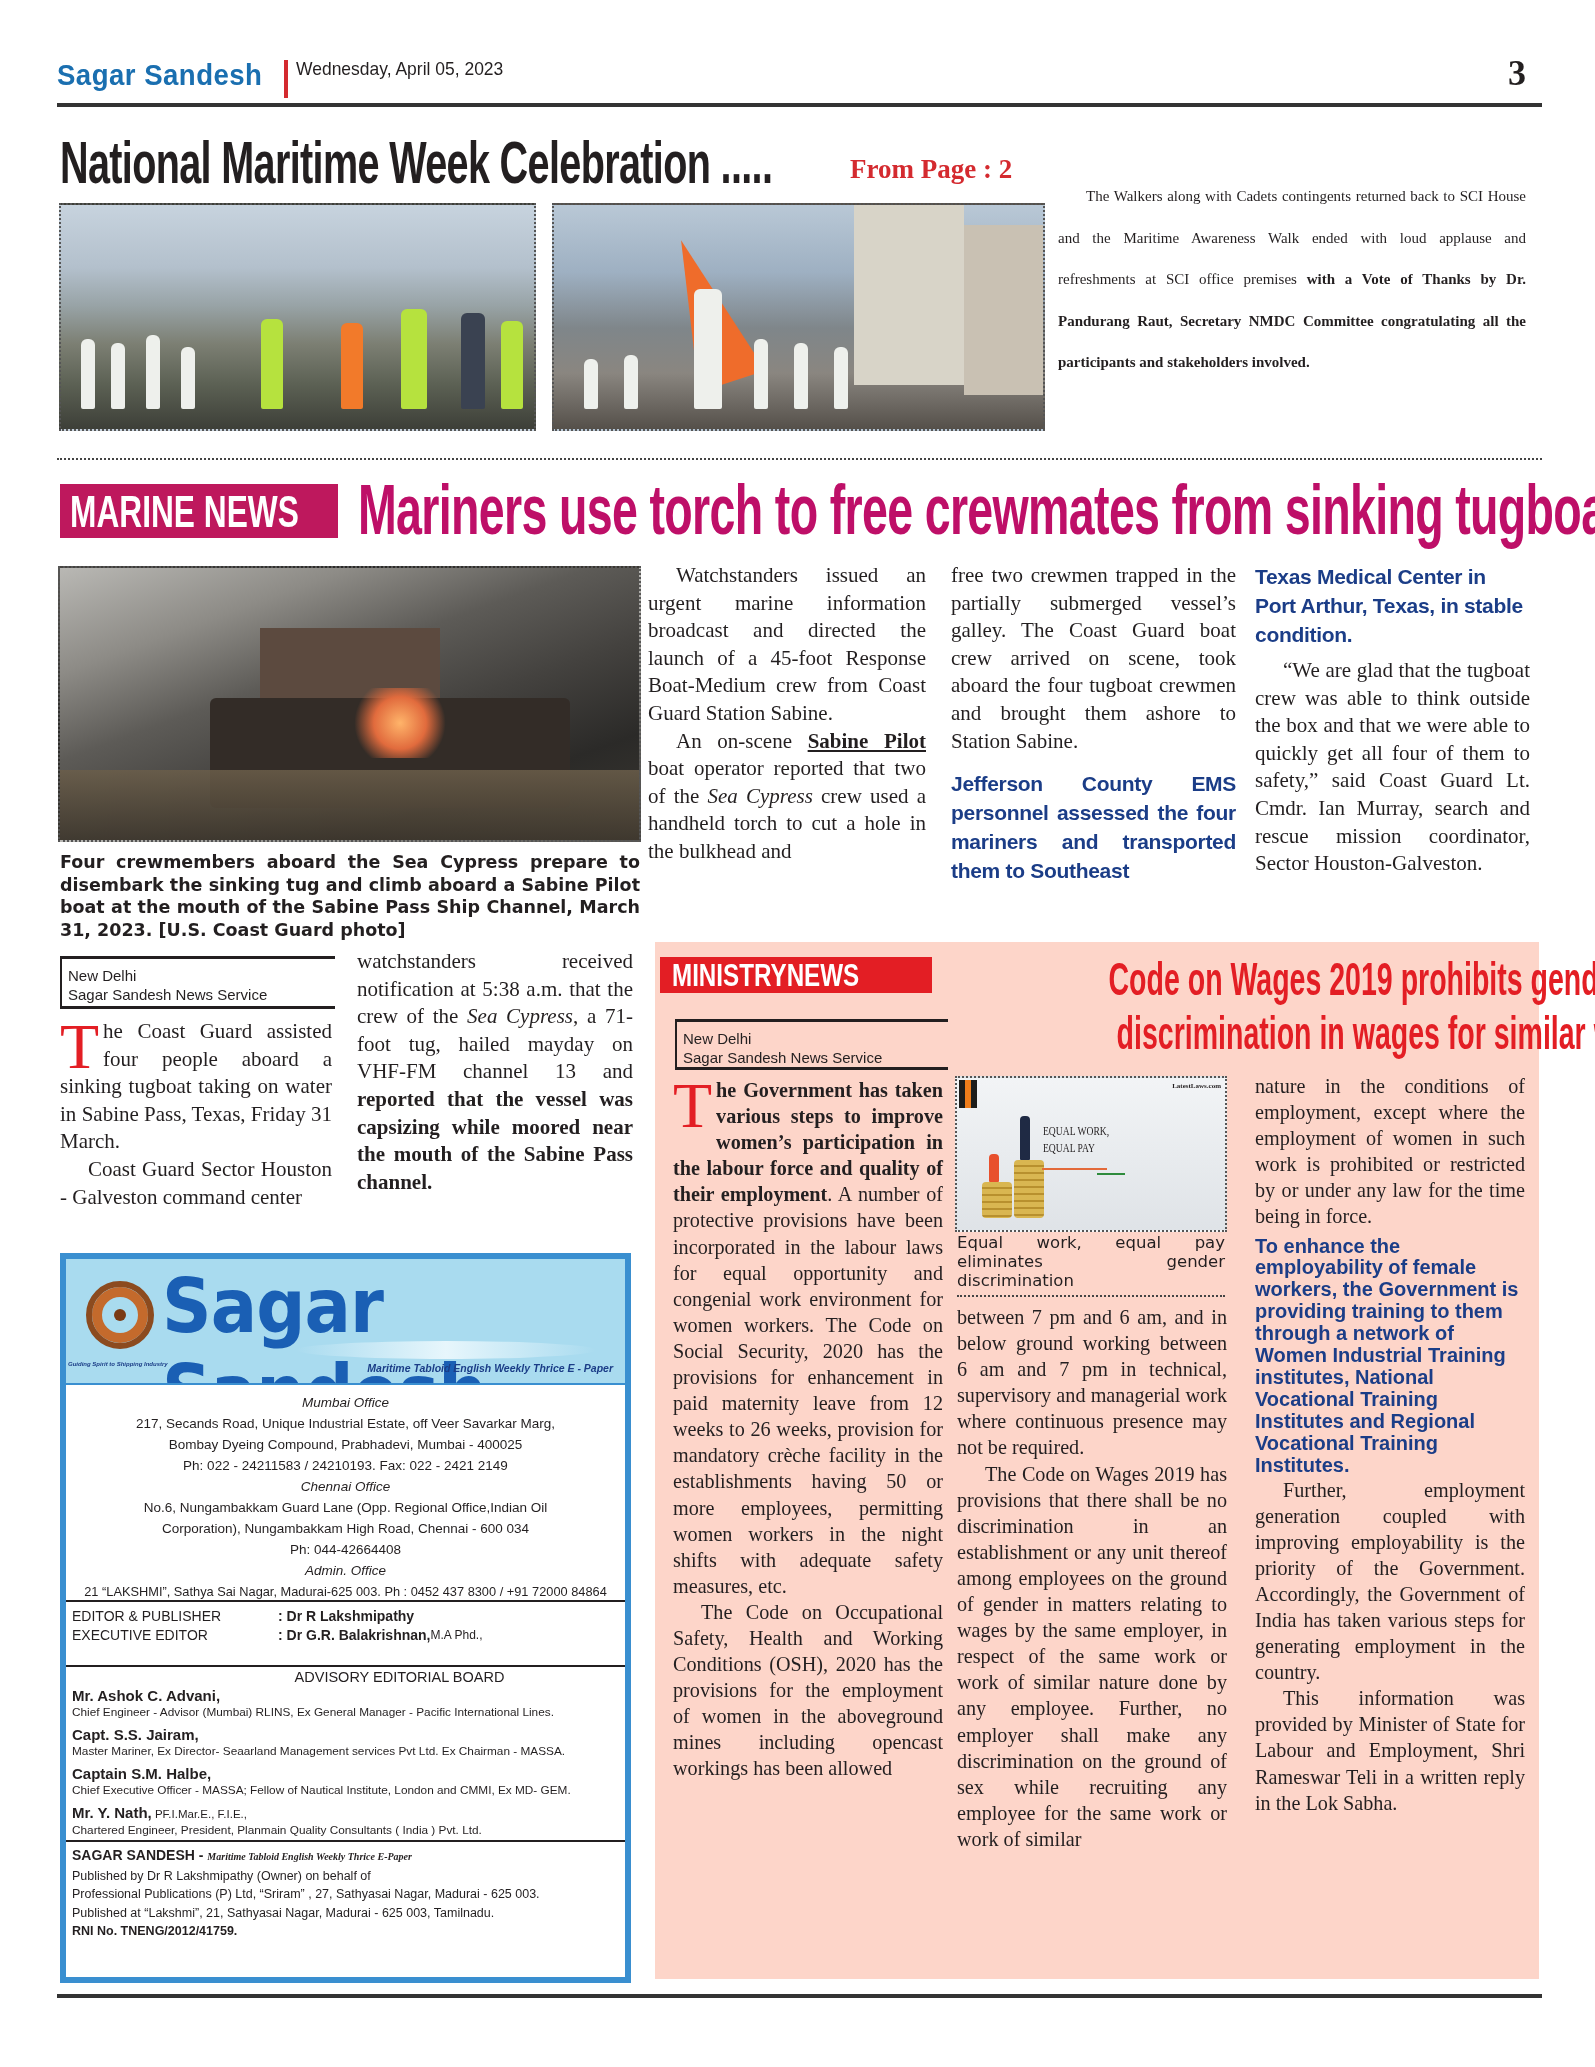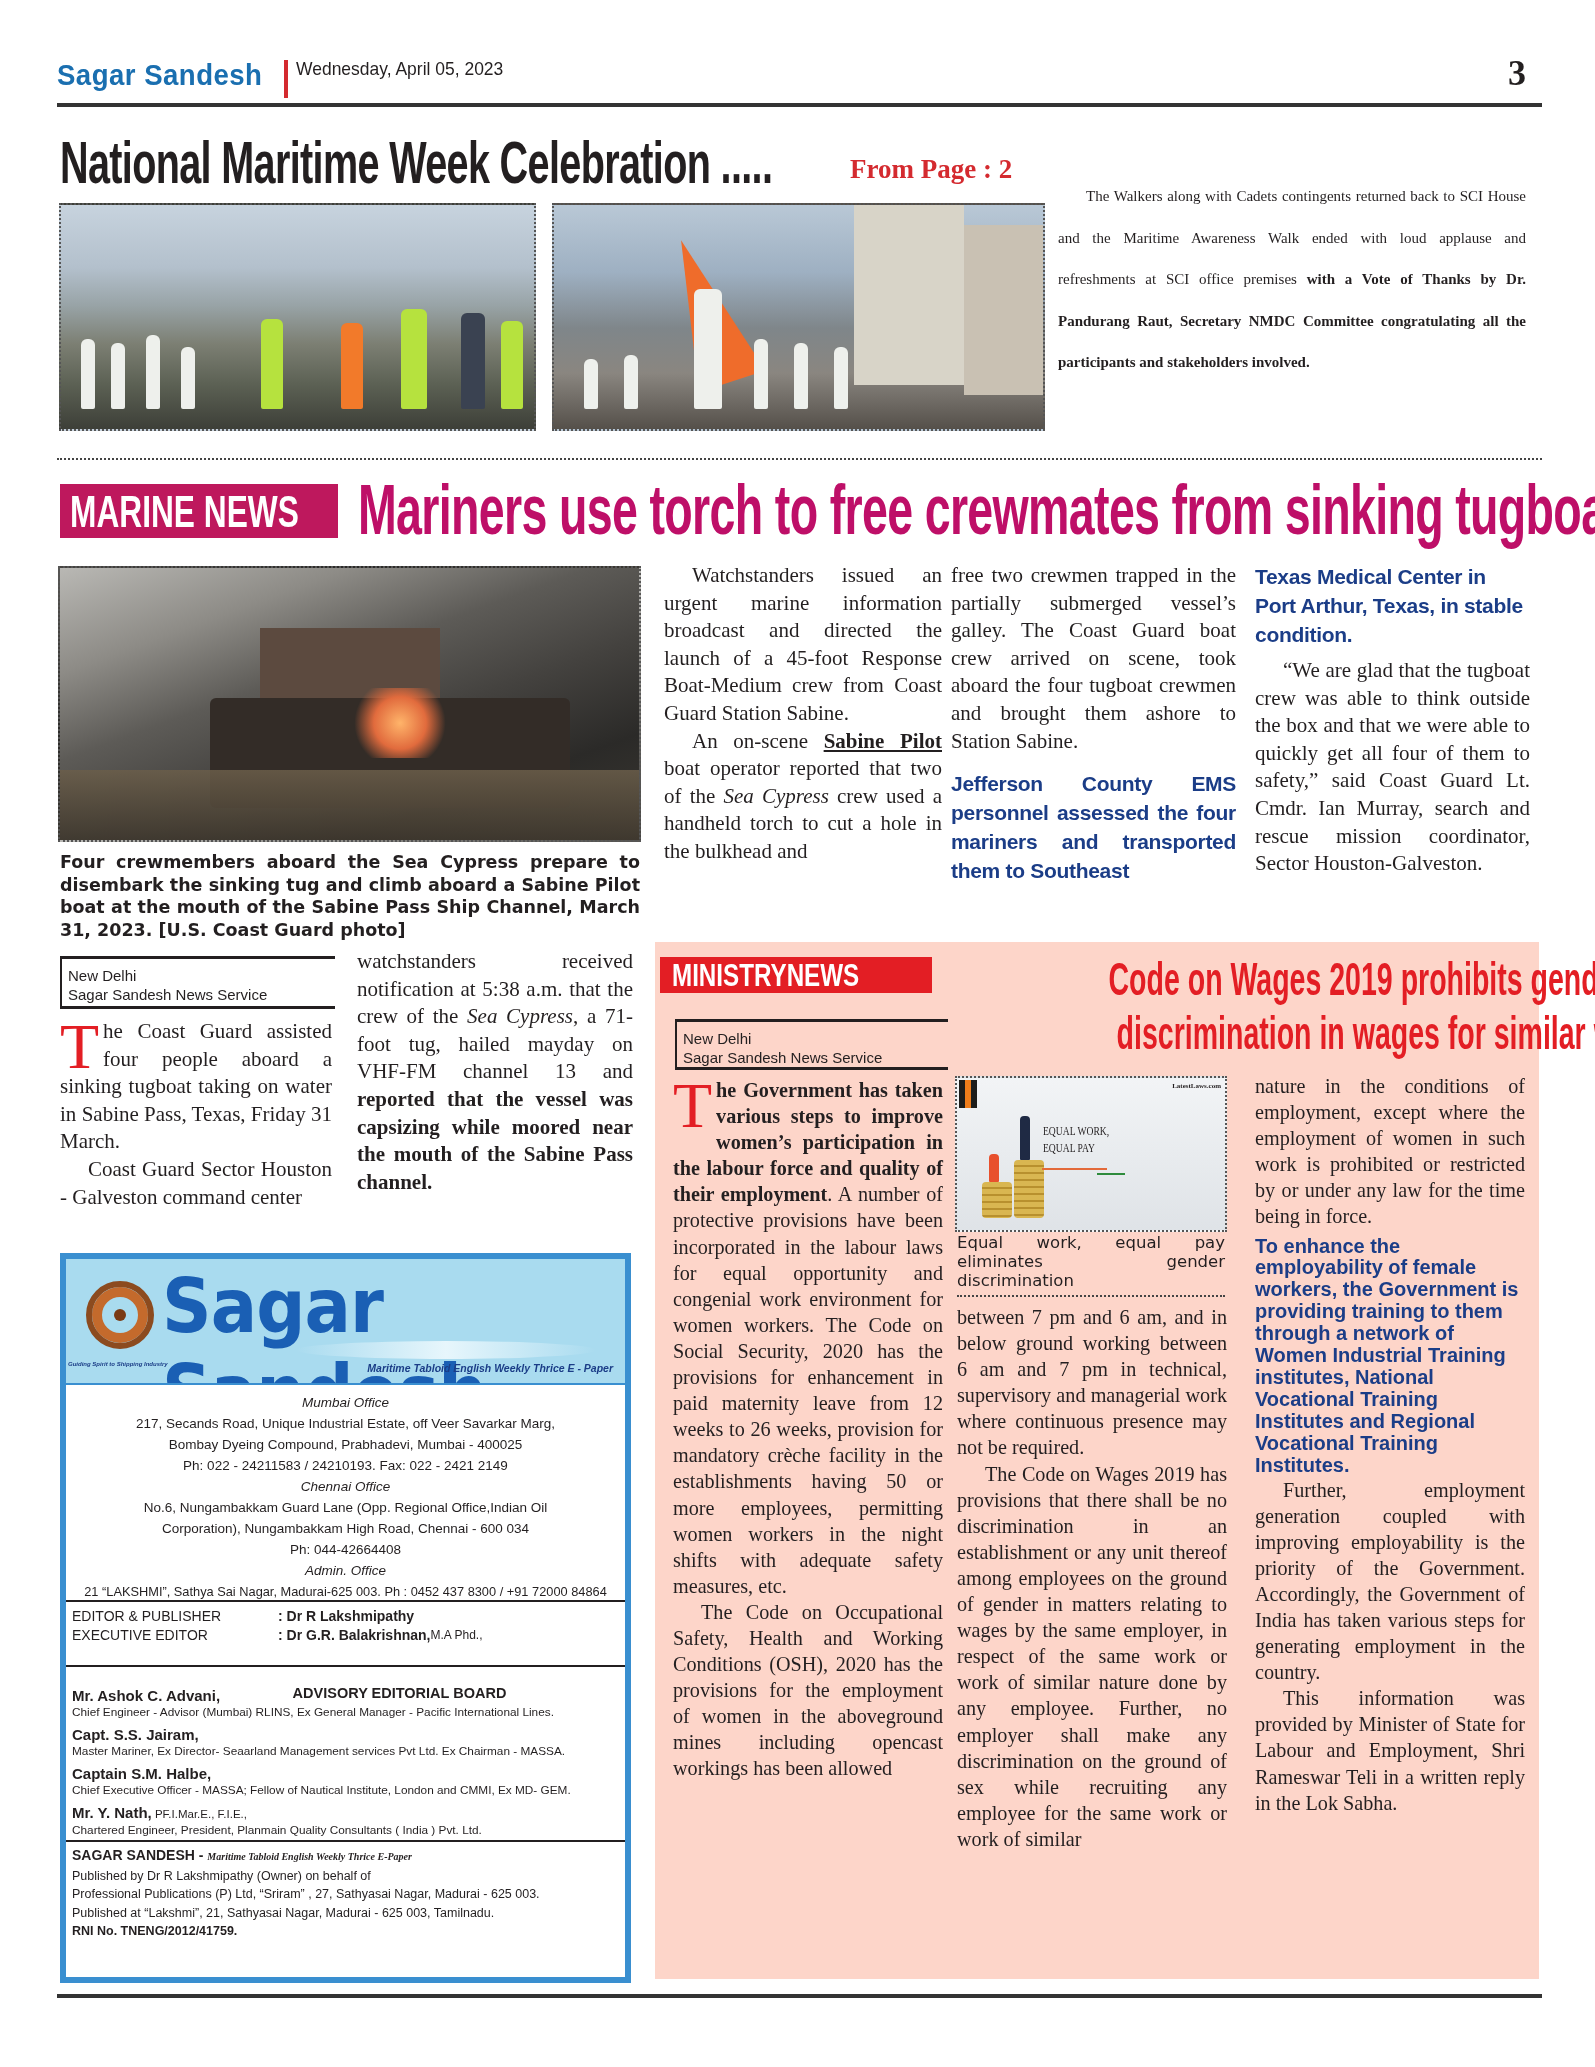--- a/index.html
+++ b/index.html
@@ -50,21 +50,21 @@
   .dateline { border-top: 3px solid #231f20; border-bottom: 3px solid #231f20; border-left: 2px solid #231f20; font-family: "Liberation Sans", sans-serif; font-size: 15px; line-height: 19px; padding: 7px 6px; }
   #marine-dateline { left: 60px; top: 956px; width: 275px; height: 53px; }
   #ministry-dateline { left: 675px; top: 1019px; width: 273px; height: 51px; background: transparent; }
 
   .col { position: absolute; font-size: 21px; line-height: 27.6px; text-align: justify; }
   .dropcap { float: left; font-size: 64px; line-height: 52px; color: #e31e24; margin: 3px 4px 0 0; font-family: "Liberation Serif", serif; }
   .ind { display: inline-block; width: 28px; }
 
   #marine-col1 { left: 60px; top: 1018px; width: 272px; }
   #marine-col2 { left: 357px; top: 948px; width: 276px; }
-  #marine-col3 { left: 664px; top: 562px; width: 278px; }
+  #marine-col3 { left: 648px; top: 562px; width: 278px; }
   #marine-col4 { left: 951px; top: 562px; width: 285px; }
   #marine-col5 { left: 1255px; top: 562px; width: 275px; }
   .bluehl { font-family: "Liberation Sans", sans-serif; font-weight: bold; color: #1b3d87; font-size: 21px; line-height: 29px; letter-spacing: -0.3px; }
 
   
   #imprint { left: 60px; top: 1253px; width: 571px; height: 730px; border: 6px solid #3a8fd0; background: #fff; }
   #imprint-banner { position: absolute; left: 0; top: 0; width: 559px; height: 126px; background: #a9dbef; border-bottom: 2px solid #3a8fd0; overflow: hidden; }
   #imprint-wheel { position: absolute; left: 20px; top: 22px; width: 68px; height: 68px; border-radius: 50%; border: 6px solid #8c4b1f; box-shadow: inset 0 0 0 10px #c46a2c; }
   #imprint-wheel::after { content: ""; position: absolute; left: 22px; top: 22px; width: 12px; height: 12px; border-radius: 50%; background: #7a3a14; }
   #imprint-logo { position: absolute; left: 96px; top: 4px; font-family: "DejaVu Sans", sans-serif; font-weight: bold; font-size: 74px; color: #1a5fb4; letter-spacing: -1px; transform: scaleX(0.93); transform-origin: left top; }
@@ -76,21 +76,21 @@
   #imp-offices { top: 133px; }
   .imp-rule { position: absolute; left: 0; width: 559px; height: 2px; background: #231f20; }
   #imp-rule1 { top: 341px; }
   #imp-rule2 { top: 406px; }
   #imp-rule3 { top: 581px; }
   #imp-editors { position: absolute; left: 6px; top: 348px; font-family: "Liberation Sans", sans-serif; font-size: 14px; line-height: 19px; }
   #imp-editors .row { display: flex; }
   #imp-editors .lbl { width: 206px; }
   #imp-editors .val { font-weight: bold; }
   #imp-editors .suf { font-weight: normal; font-size: 12px; }
-  #imp-board-title { position: absolute; left: 0; width: 667px; top: 410px; text-align: center; font-family: "Liberation Sans", sans-serif; font-weight: bold; font-size: 14.5px; margin-top: 16px; }
+  #imp-board-title { position: absolute; left: 0; width: 667px; top: 410px; text-align: center; font-family: "Liberation Sans", sans-serif; font-weight: normal; font-size: 14.5px; }
   #imp-board { position: absolute; left: 6px; top: 428px; width: 550px; font-family: "Liberation Sans", sans-serif; }
   #imp-board .nm { font-weight: bold; font-size: 15px; line-height: 18px; }
   #imp-board .nm .q { font-weight: normal; font-size: 11.5px; }
   #imp-board .ds { font-size: 11.8px; line-height: 15px; margin-bottom: 6px; white-space: nowrap; }
   #imp-pub { position: absolute; left: 6px; top: 587px; width: 550px; font-family: "Liberation Sans", sans-serif; font-size: 12.5px; line-height: 18.5px; }
   #imp-pub .t { font-weight: bold; font-size: 14px; }
   #imp-pub .tg { font-family: "Liberation Serif", serif; font-style: italic; font-weight: bold; font-size: 10px; color: #231f20; }
   #imp-pub .rni { font-weight: bold; }
 
   

